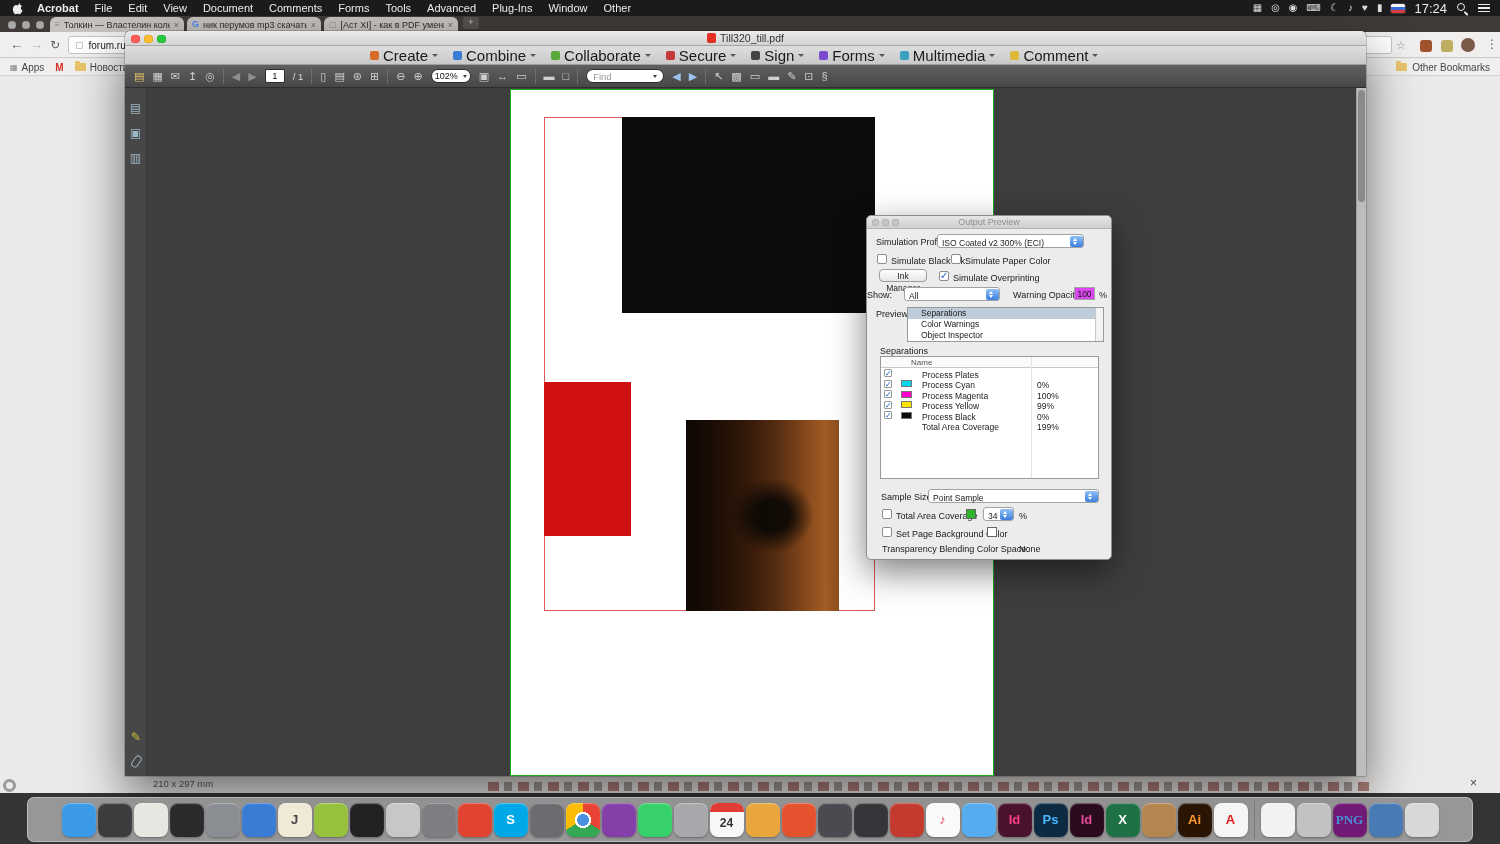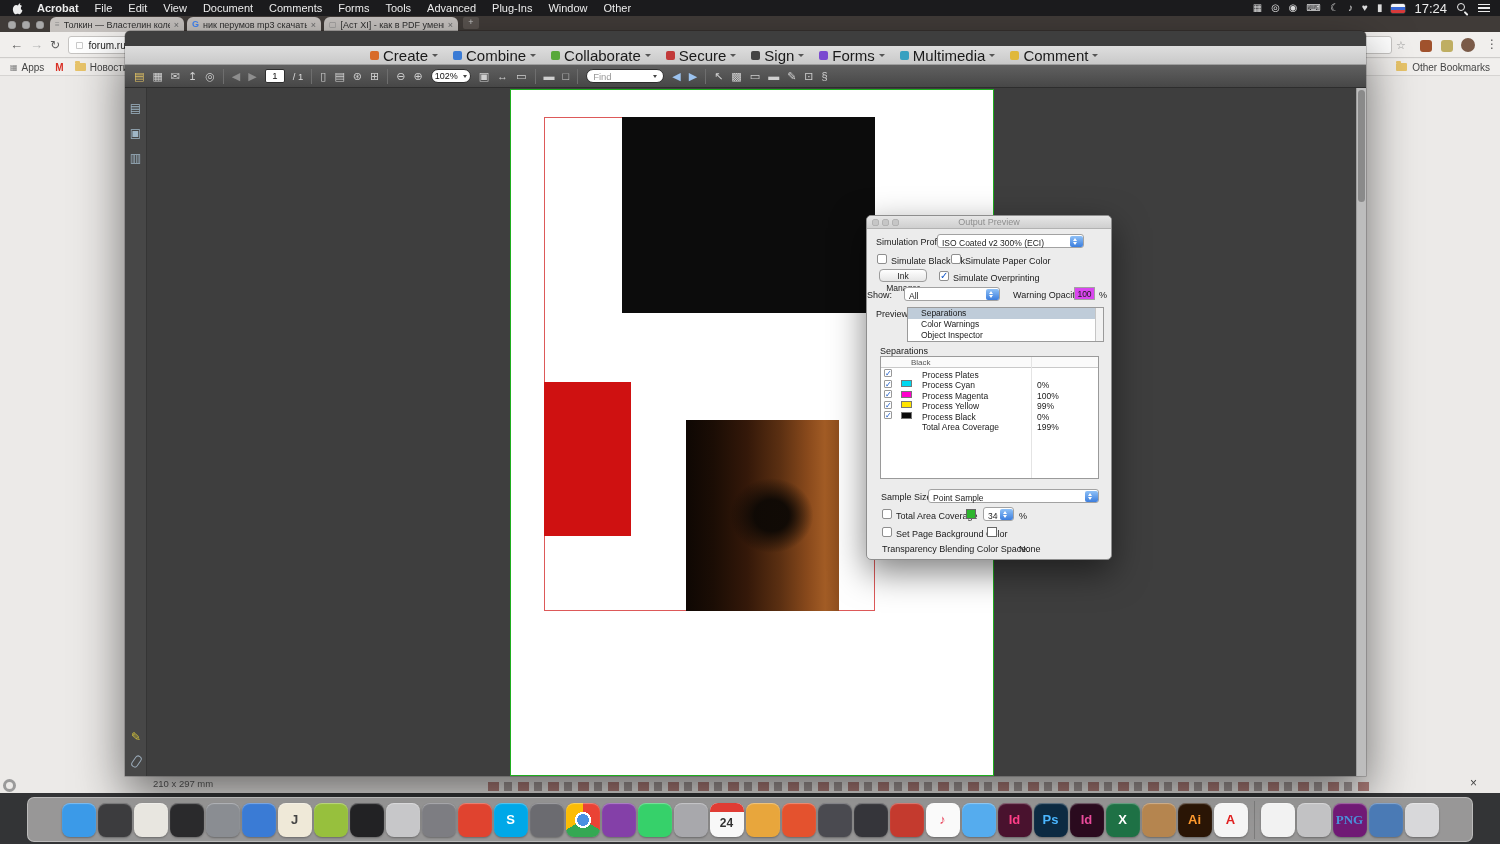--- a/index.html
+++ b/index.html
@@ -202,20 +202,29 @@
       </div>
     </div>
     <div class="cr-content">
       <span class="info-disc"></span>
       <div class="blur-text"></div>
       <span class="pg-close">×</span>
     </div>
   </div>
 
   <div id="acrobat">
+    <div class="a-titlebar">
+      <span class="a-tl tl-close"></span>
+      <span class="a-tl tl-min"></span>
+      <span class="a-tl tl-zoom"></span>
+      <span class="a-title">
+        <span class="pdf-ico"></span>
+        <span>Till320_till.pdf</span>
+      </span>
+    </div>
     <div class="a-toolbar1">
         <div class="tb1-btn">
           <span class="tb1-ic" style="background: rgb(216, 107, 42);"></span>
           <span class="tb1-lbl">Create</span>
           <b class="caret"></b>
         </div>
         <div class="tb1-btn">
           <span class="tb1-ic" style="background: rgb(58, 123, 213);"></span>
           <span class="tb1-lbl">Combine</span>
           <b class="caret"></b>
@@ -379,21 +388,21 @@
           <div class="lrow sel">Separations</div>
           <div class="lrow">Color Warnings</div>
           <div class="lrow">Object Inspector</div>
         </div>
       <div class="lbox-scroll"></div>
     </div>
 
     <span class="d-lbl" style="left:13px;top:131px">Separations</span>
     <div class="septable">
       <div class="sep-head">
-        <span>Black</span>
+        <span>Name</span>
       </div>
       <div class="sep-vline"></div>
       <div>
           <div class="sep-row">
             <span class="mini-check">✓</span>
             <span class="sep-name">Process Plates</span>
           </div>
           <div class="sep-row">
             <span class="mini-check">✓</span>
             <span class="mini-swatch" style="background: rgb(0, 216, 240);"></span>

